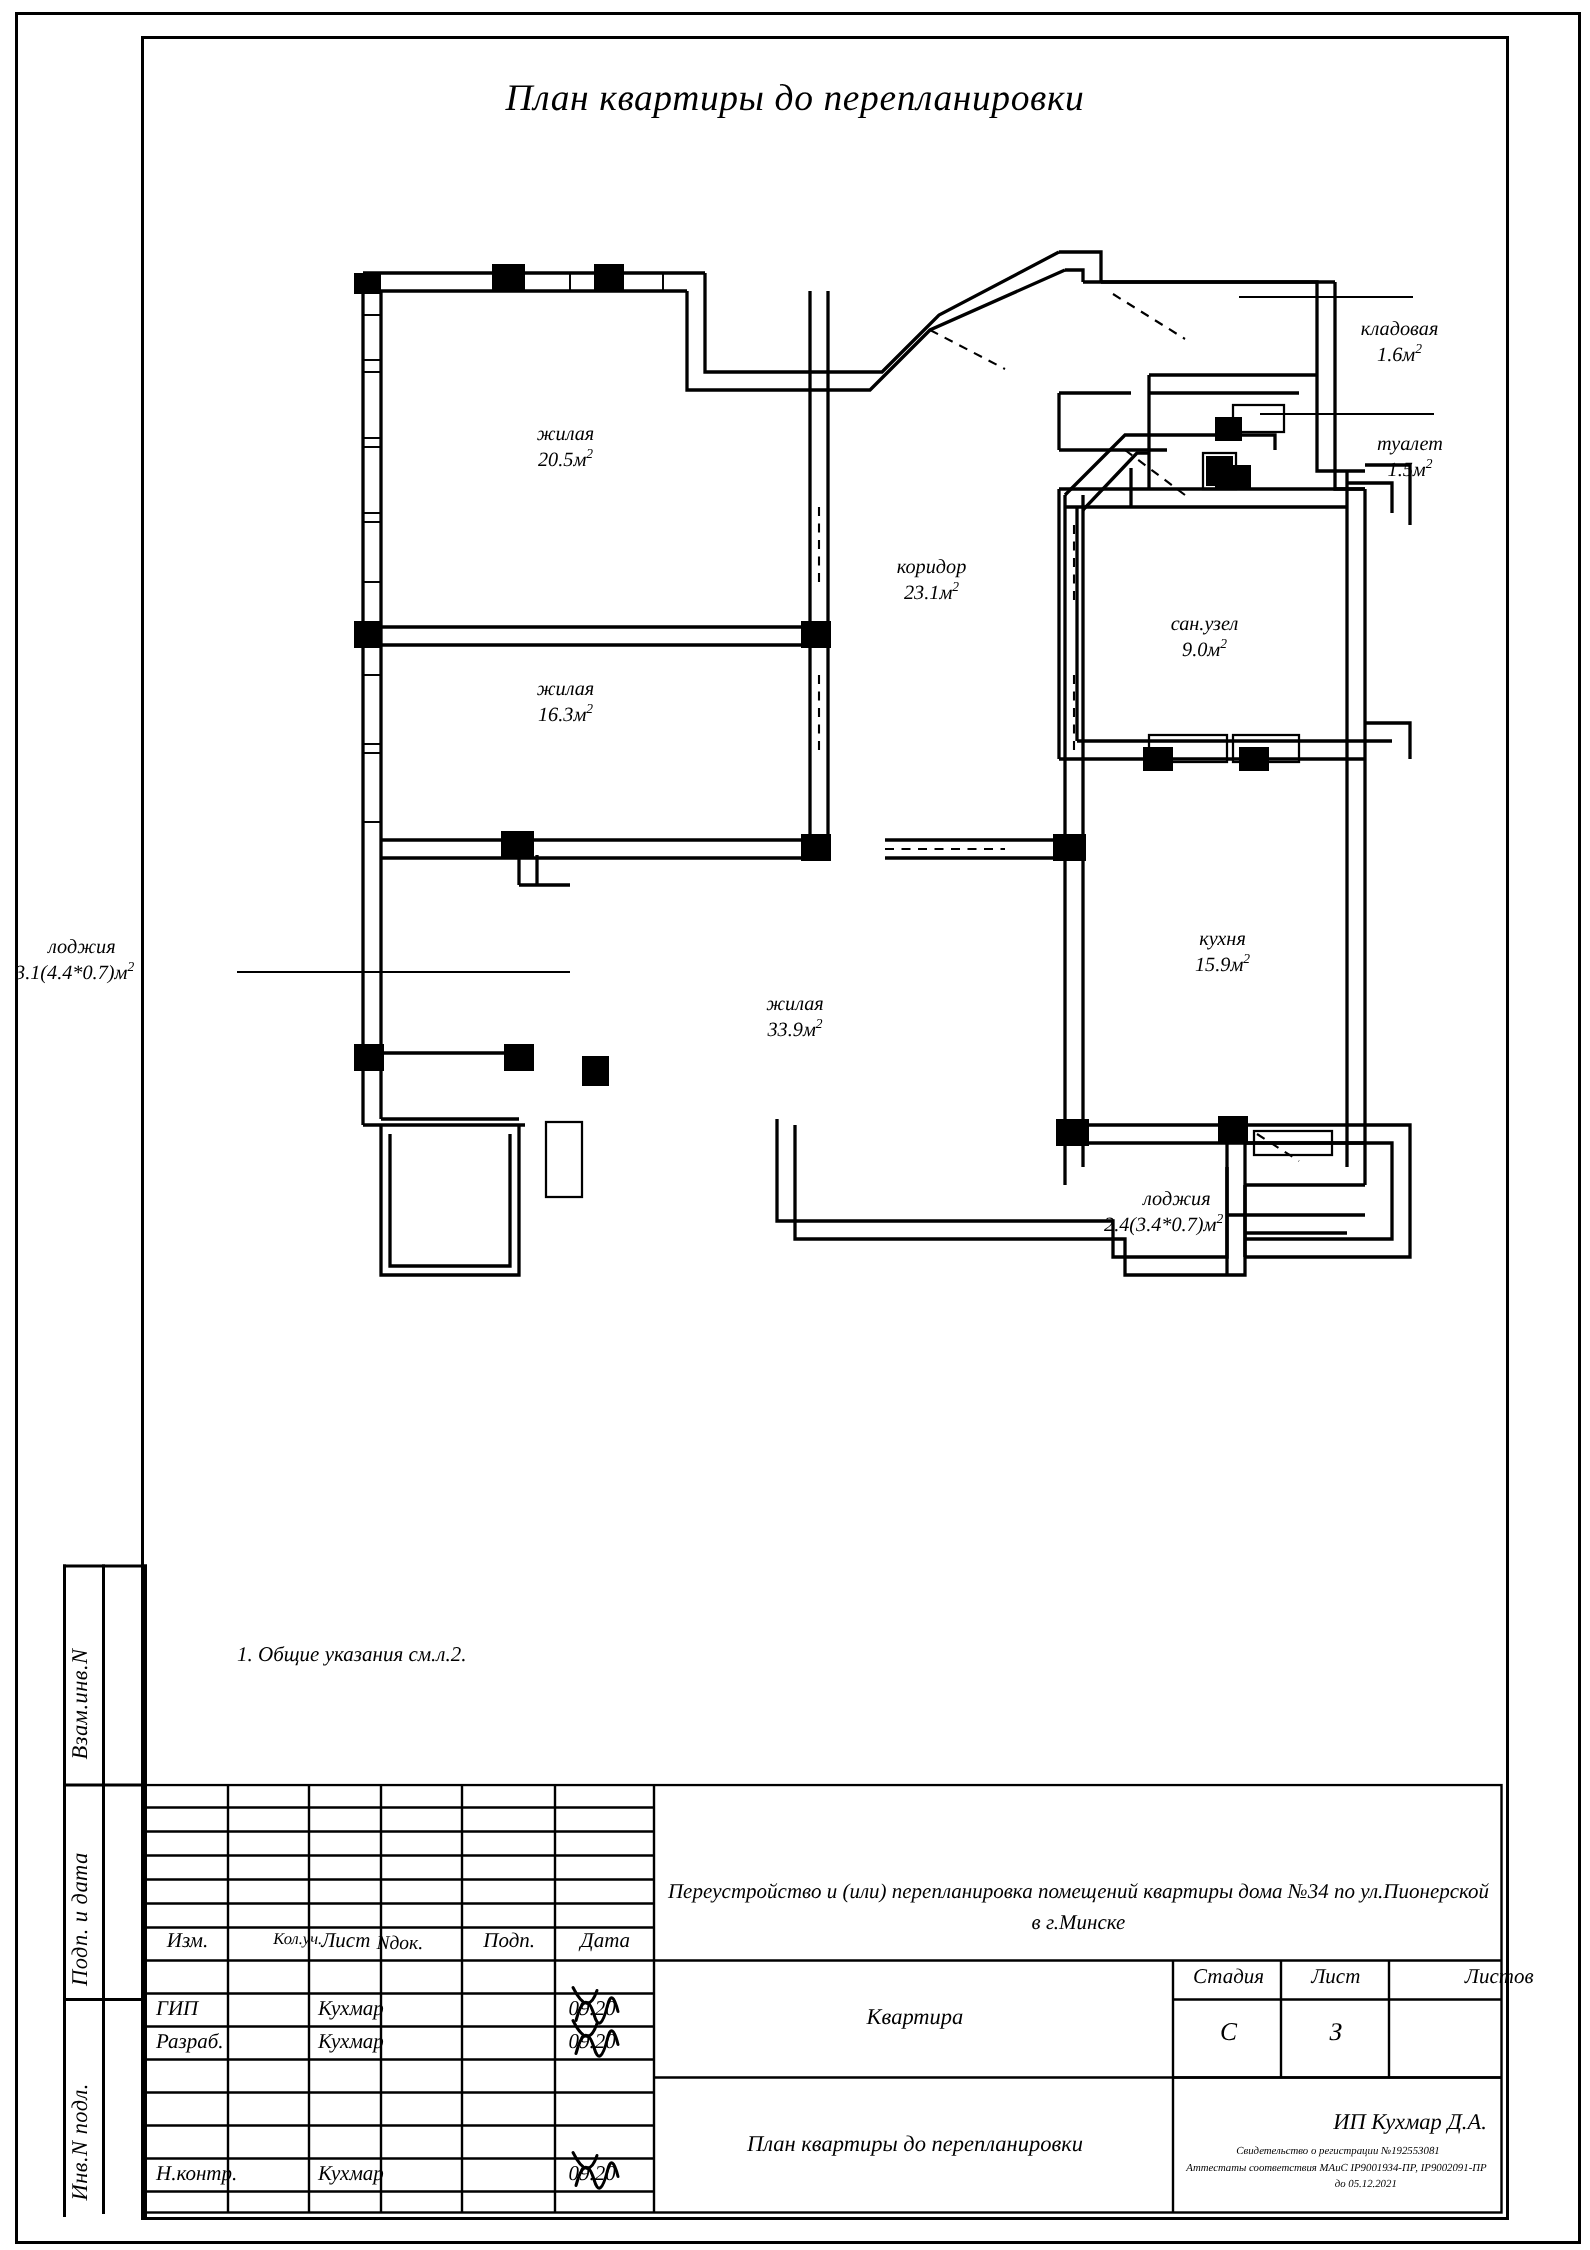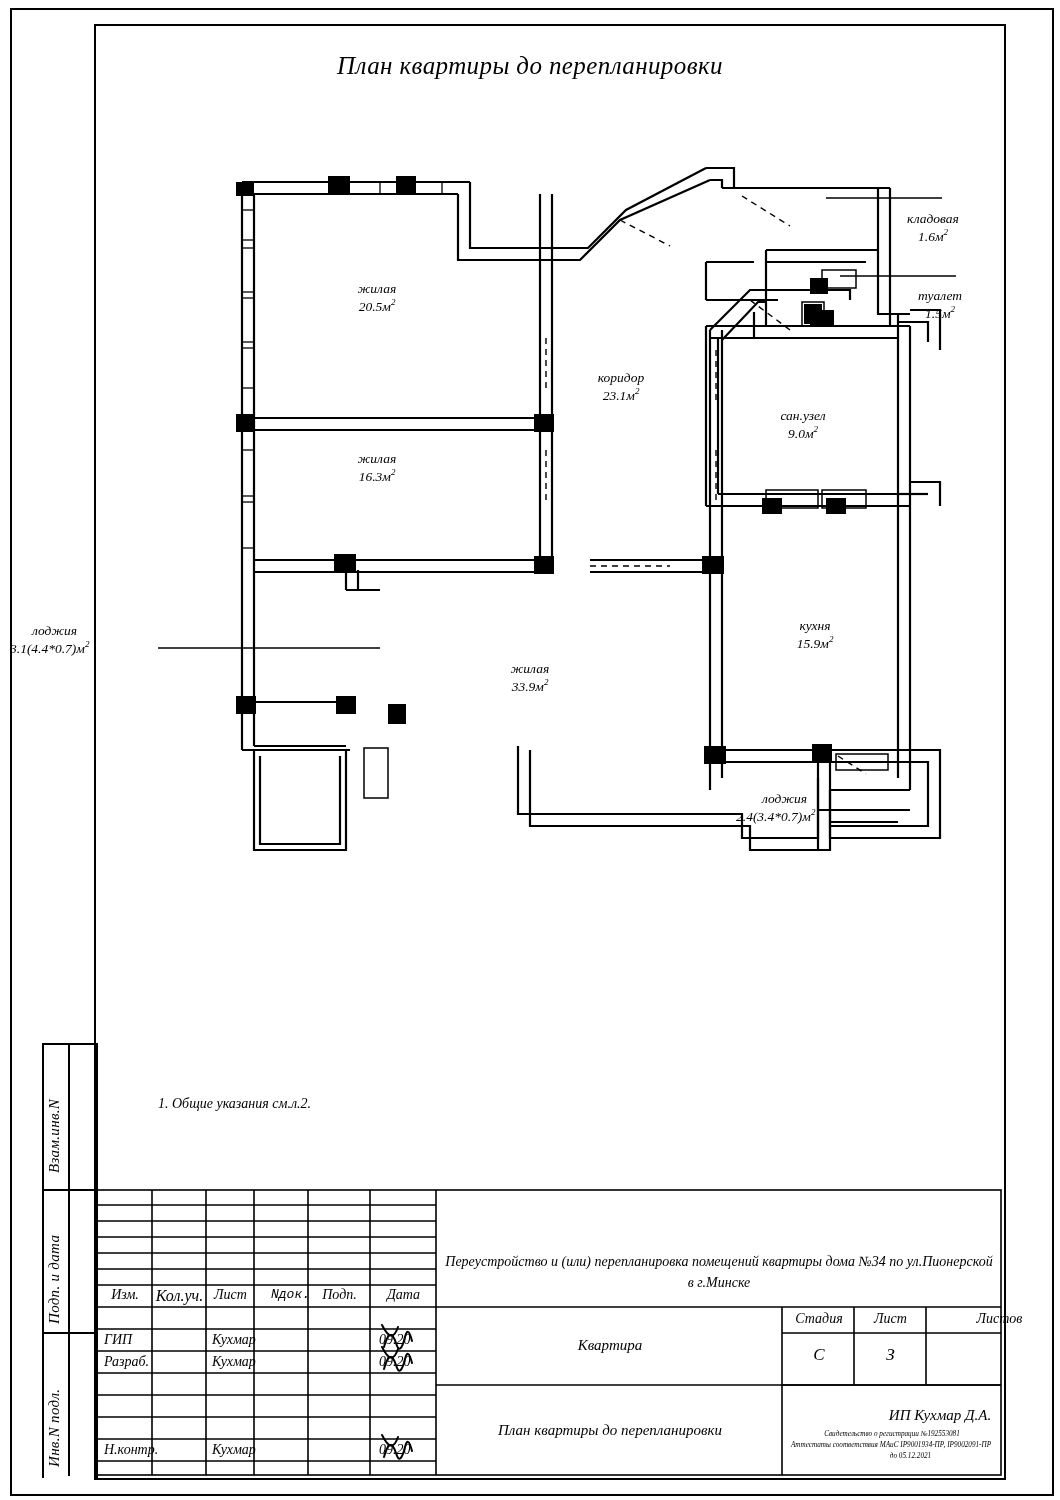--- a/index.html
+++ b/index.html
@@ -306,23 +306,23 @@
         <path d="M288 158 q6 -22 12 -4 q4 14 9 -6 q3 -12 7 4"></path>
         <path d="M286 136 q10 20 16 2"></path>
         <path d="M288 180 q6 -22 12 -4 q4 14 9 -6 q3 -12 7 4"></path>
         <path d="M286 158 q10 20 16 2"></path>
         <path d="M288 268 q6 -22 12 -4 q4 14 9 -6 q3 -12 7 4"></path>
         <path d="M286 246 q10 20 16 2"></path>
       </g>
     </svg>
 
     <div class="stc" style="left:2px;top:98px;width:54px;">Изм.</div>
-    <div class="stc" style="left:57px;top:98px;width:53px;font-size:16px;">Кол.уч.</div>
+    <div class="stc" style="left:57px;top:98px;width:53px;font-size:11px;padding-left:19px;">Кол.уч.</div>
     <div class="stc" style="left:111px;top:98px;width:47px;">Лист</div>
-    <div class="stc" style="left:168px;top:98px;width:53px;font-size:13px;font-family:Liberation Mono, monospace;">Nдок.</div>
+    <div class="stc" style="left:144px;top:98px;width:53px;font-size:13px;">Nдок.</div>
     <div class="stc" style="left:213px;top:98px;width:61px;">Подп.</div>
     <div class="stc" style="left:275px;top:98px;width:65px;">Дата</div>
 
     <div class="st" style="left:8px;top:143px;">ГИП</div>
     <div class="st" style="left:116px;top:143px;">Кухмар</div>
     <div class="st" style="left:283px;top:143px;">09.20</div>
 
     <div class="st" style="left:8px;top:165px;">Разраб.</div>
     <div class="st" style="left:116px;top:165px;">Кухмар</div>
     <div class="st" style="left:283px;top:165px;">09.20</div>

